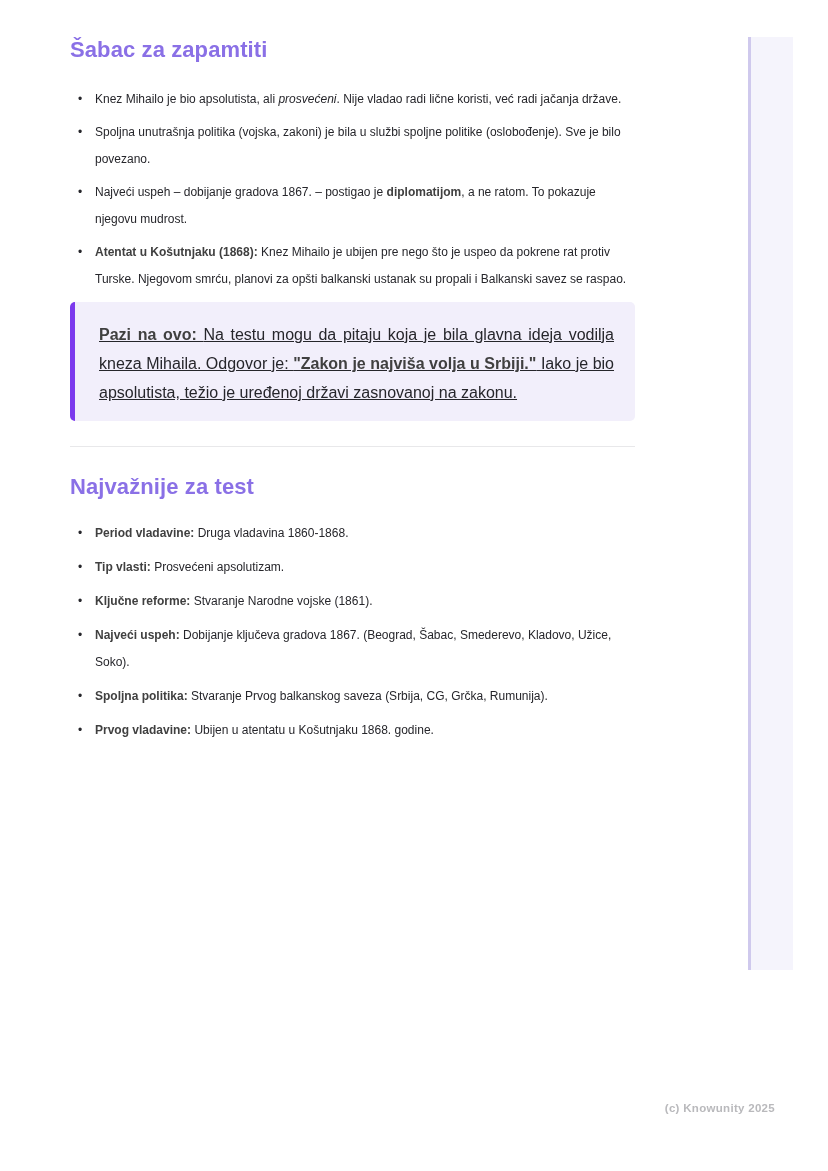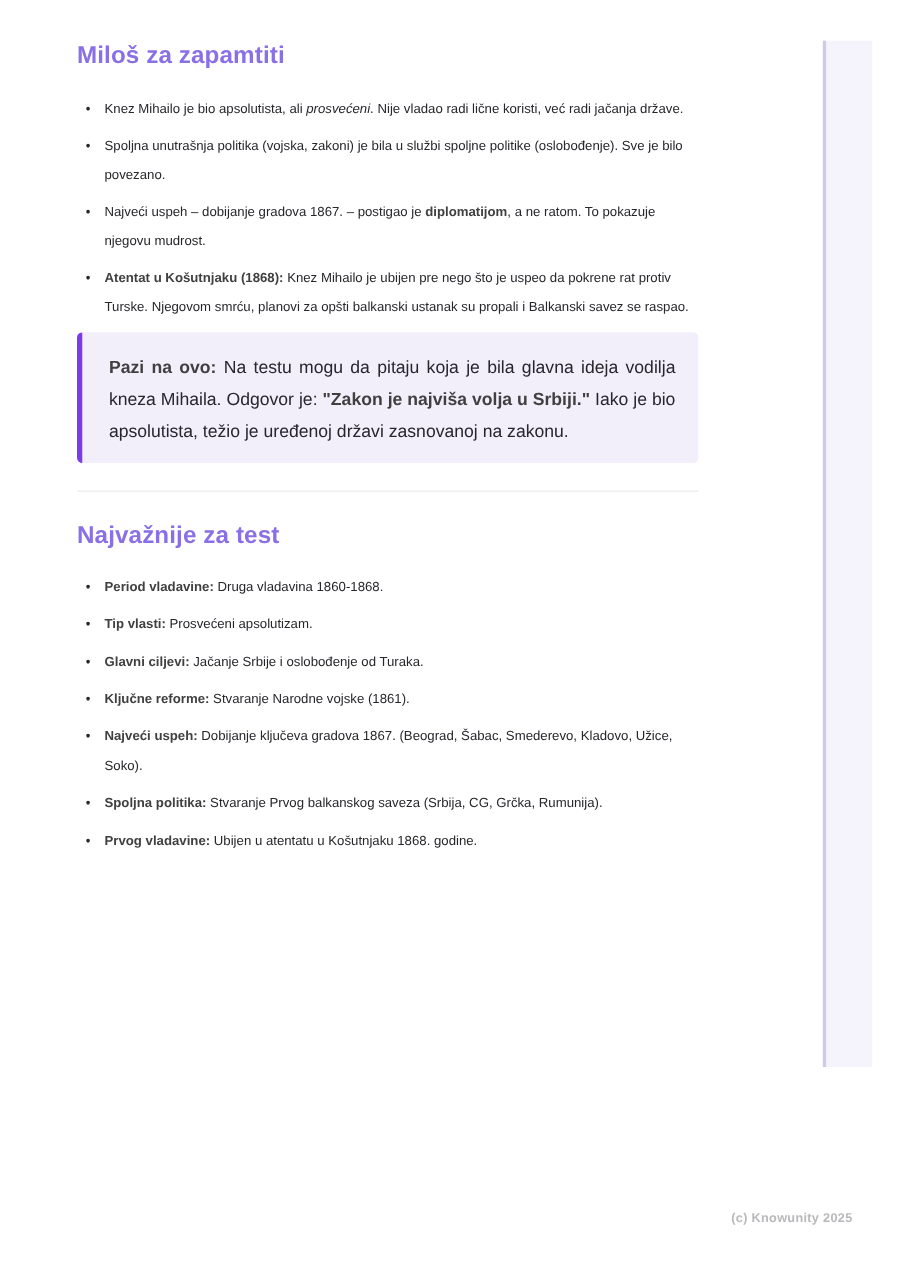--- a/index.html
+++ b/index.html
@@ -45,20 +45,21 @@
     color: var(--body-text, #26262b);
   }
   .seg-b { font-weight: 700; color: #404040; }
   .seg-i { font-style: italic; }
   .callout {
     margin-top: 9px;
     background: var(--callout-bg, #f2effb);
     border-left: 5px solid var(--callout-border, #7c3aed);
     border-radius: 5px;
     padding: 18px 21px 14px 24px;
+    text-decoration: underline;
   }
   .callout-text {
     font-size: 16px;
     line-height: 29px;
     text-align: justify;
   }
   .divider {
     border: none;
     border-top: 1px solid var(--divider, #e8e8ea);
     margin: 25px 0 0 0;
@@ -83,41 +84,40 @@
     font-weight: bold;
   }
 </style>
 </head>
 <body>
 
 <div class="page">
 
   <main class="content">
 
-    <h2 class="section-title">Miloš za zapamtiti</h2>
+    <h2 class="section-title">Šabac za zapamtiti</h2>
 
     <ul class="bullets list-1">
         <li><span>Knez Mihailo je bio apsolutista, ali </span><span class="seg-i">prosvećeni</span><span>. Nije vladao radi lične koristi, već radi jačanja države.</span></li>
         <li><span>Spoljna unutrašnja politika (vojska, zakoni) je bila u službi spoljne politike (oslobođenje). Sve je bilo povezano.</span></li>
         <li><span>Najveći uspeh – dobijanje gradova 1867. – postigao je </span><span class="seg-b">diplomatijom</span><span>, a ne ratom. To pokazuje njegovu mudrost.</span></li>
         <li><span class="seg-b">Atentat u Košutnjaku (1868): </span><span>Knez Mihailo je ubijen pre nego što je uspeo da pokrene rat protiv Turske. Njegovom smrću, planovi za opšti balkanski ustanak su propali i Balkanski savez se raspao.</span></li>
       </ul>
 
     <aside class="callout">
       <p class="callout-text"><span class="seg-b">Pazi na ovo: </span><span>Na testu mogu da pitaju koja je bila glavna ideja vodilja kneza Mihaila. Odgovor je: </span><span class="seg-b">"Zakon je najviša volja u Srbiji."</span><span> Iako je bio apsolutista, težio je uređenoj državi zasnovanoj na zakonu.</span></p>
     </aside>
 
     <hr class="divider">
 
     <h2 class="section-title section-2-title">Najvažnije za test</h2>
 
     <ul class="bullets list-2">
         <li><span class="seg-b">Period vladavine: </span><span>Druga vladavina 1860-1868.</span></li>
         <li><span class="seg-b">Tip vlasti: </span><span>Prosvećeni apsolutizam.</span></li>
-        <li><span class="seg-b">Glavni ciljevi: </span><span>Jačanje Srbije i oslobođenje od Turaka.</span></li>
         <li><span class="seg-b">Ključne reforme: </span><span>Stvaranje Narodne vojske (1861).</span></li>
         <li><span class="seg-b">Najveći uspeh: </span><span>Dobijanje ključeva gradova 1867. (Beograd, Šabac, Smederevo, Kladovo, Užice, Soko).</span></li>
         <li><span class="seg-b">Spoljna politika: </span><span>Stvaranje Prvog balkanskog saveza (Srbija, CG, Grčka, Rumunija).</span></li>
         <li><span class="seg-b">Prvog vladavine: </span><span>Ubijen u atentatu u Košutnjaku 1868. godine.</span></li>
       </ul>
 
   </main>
 
   <div class="side-strip"></div>
 

